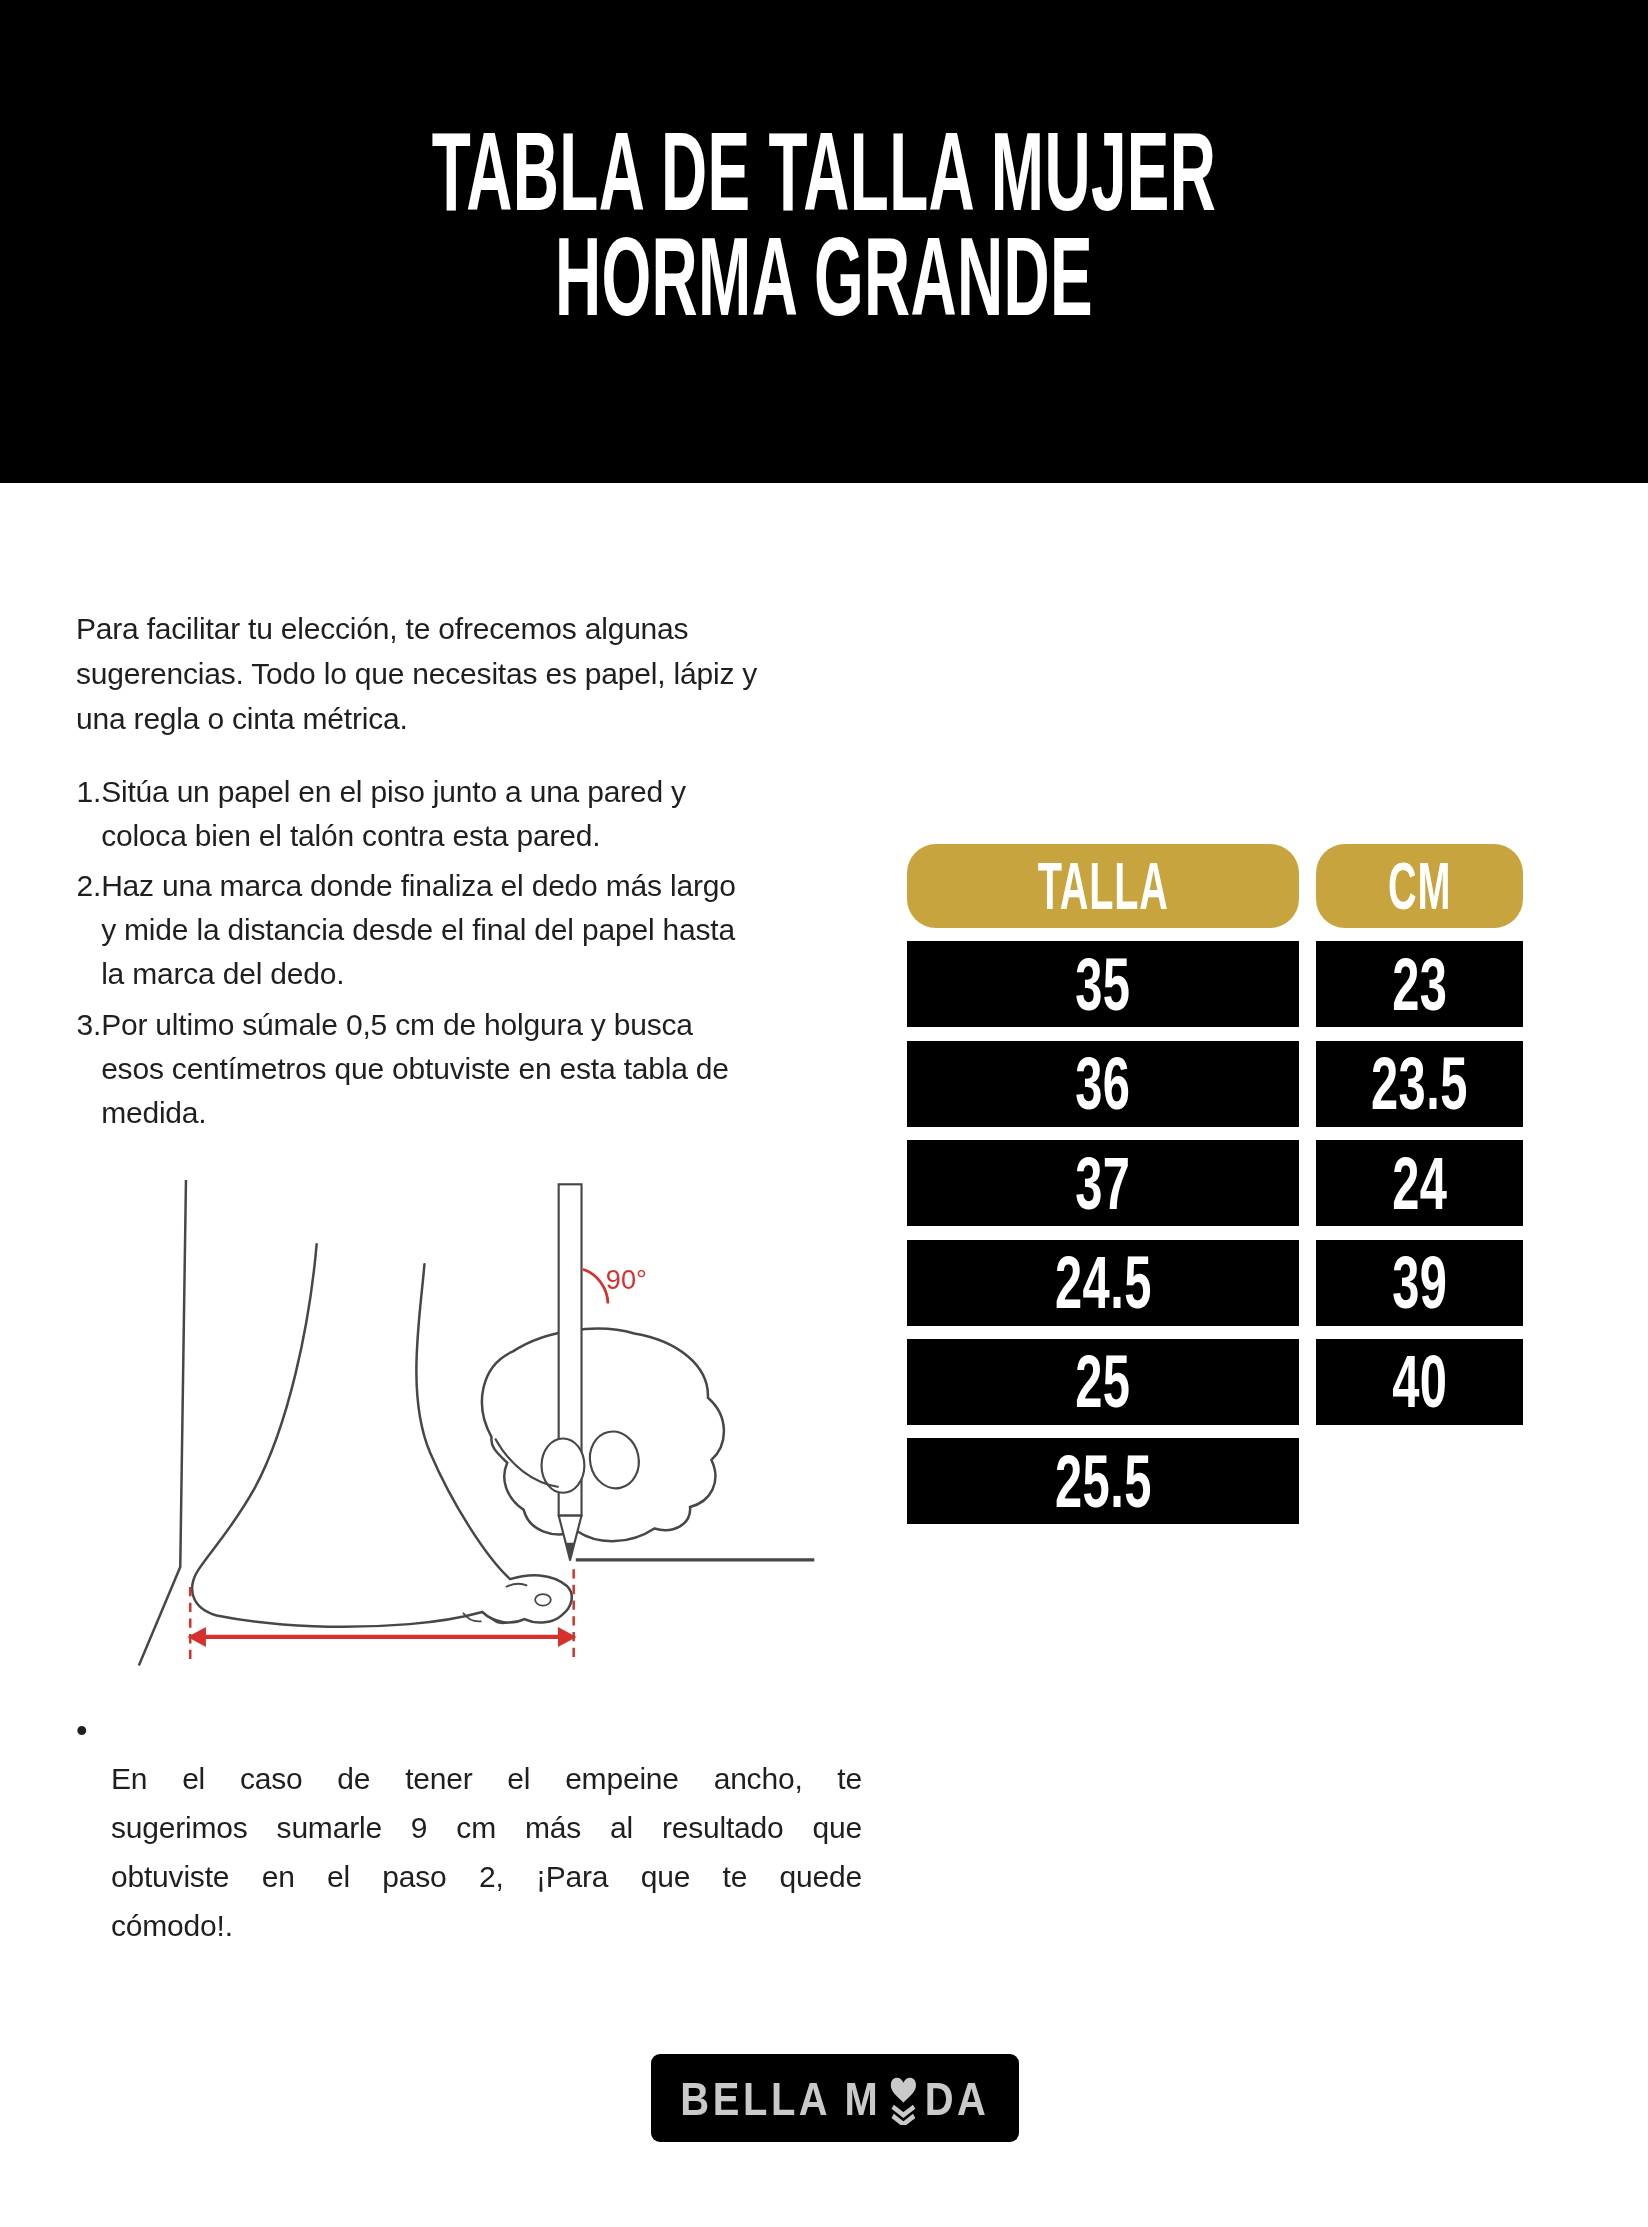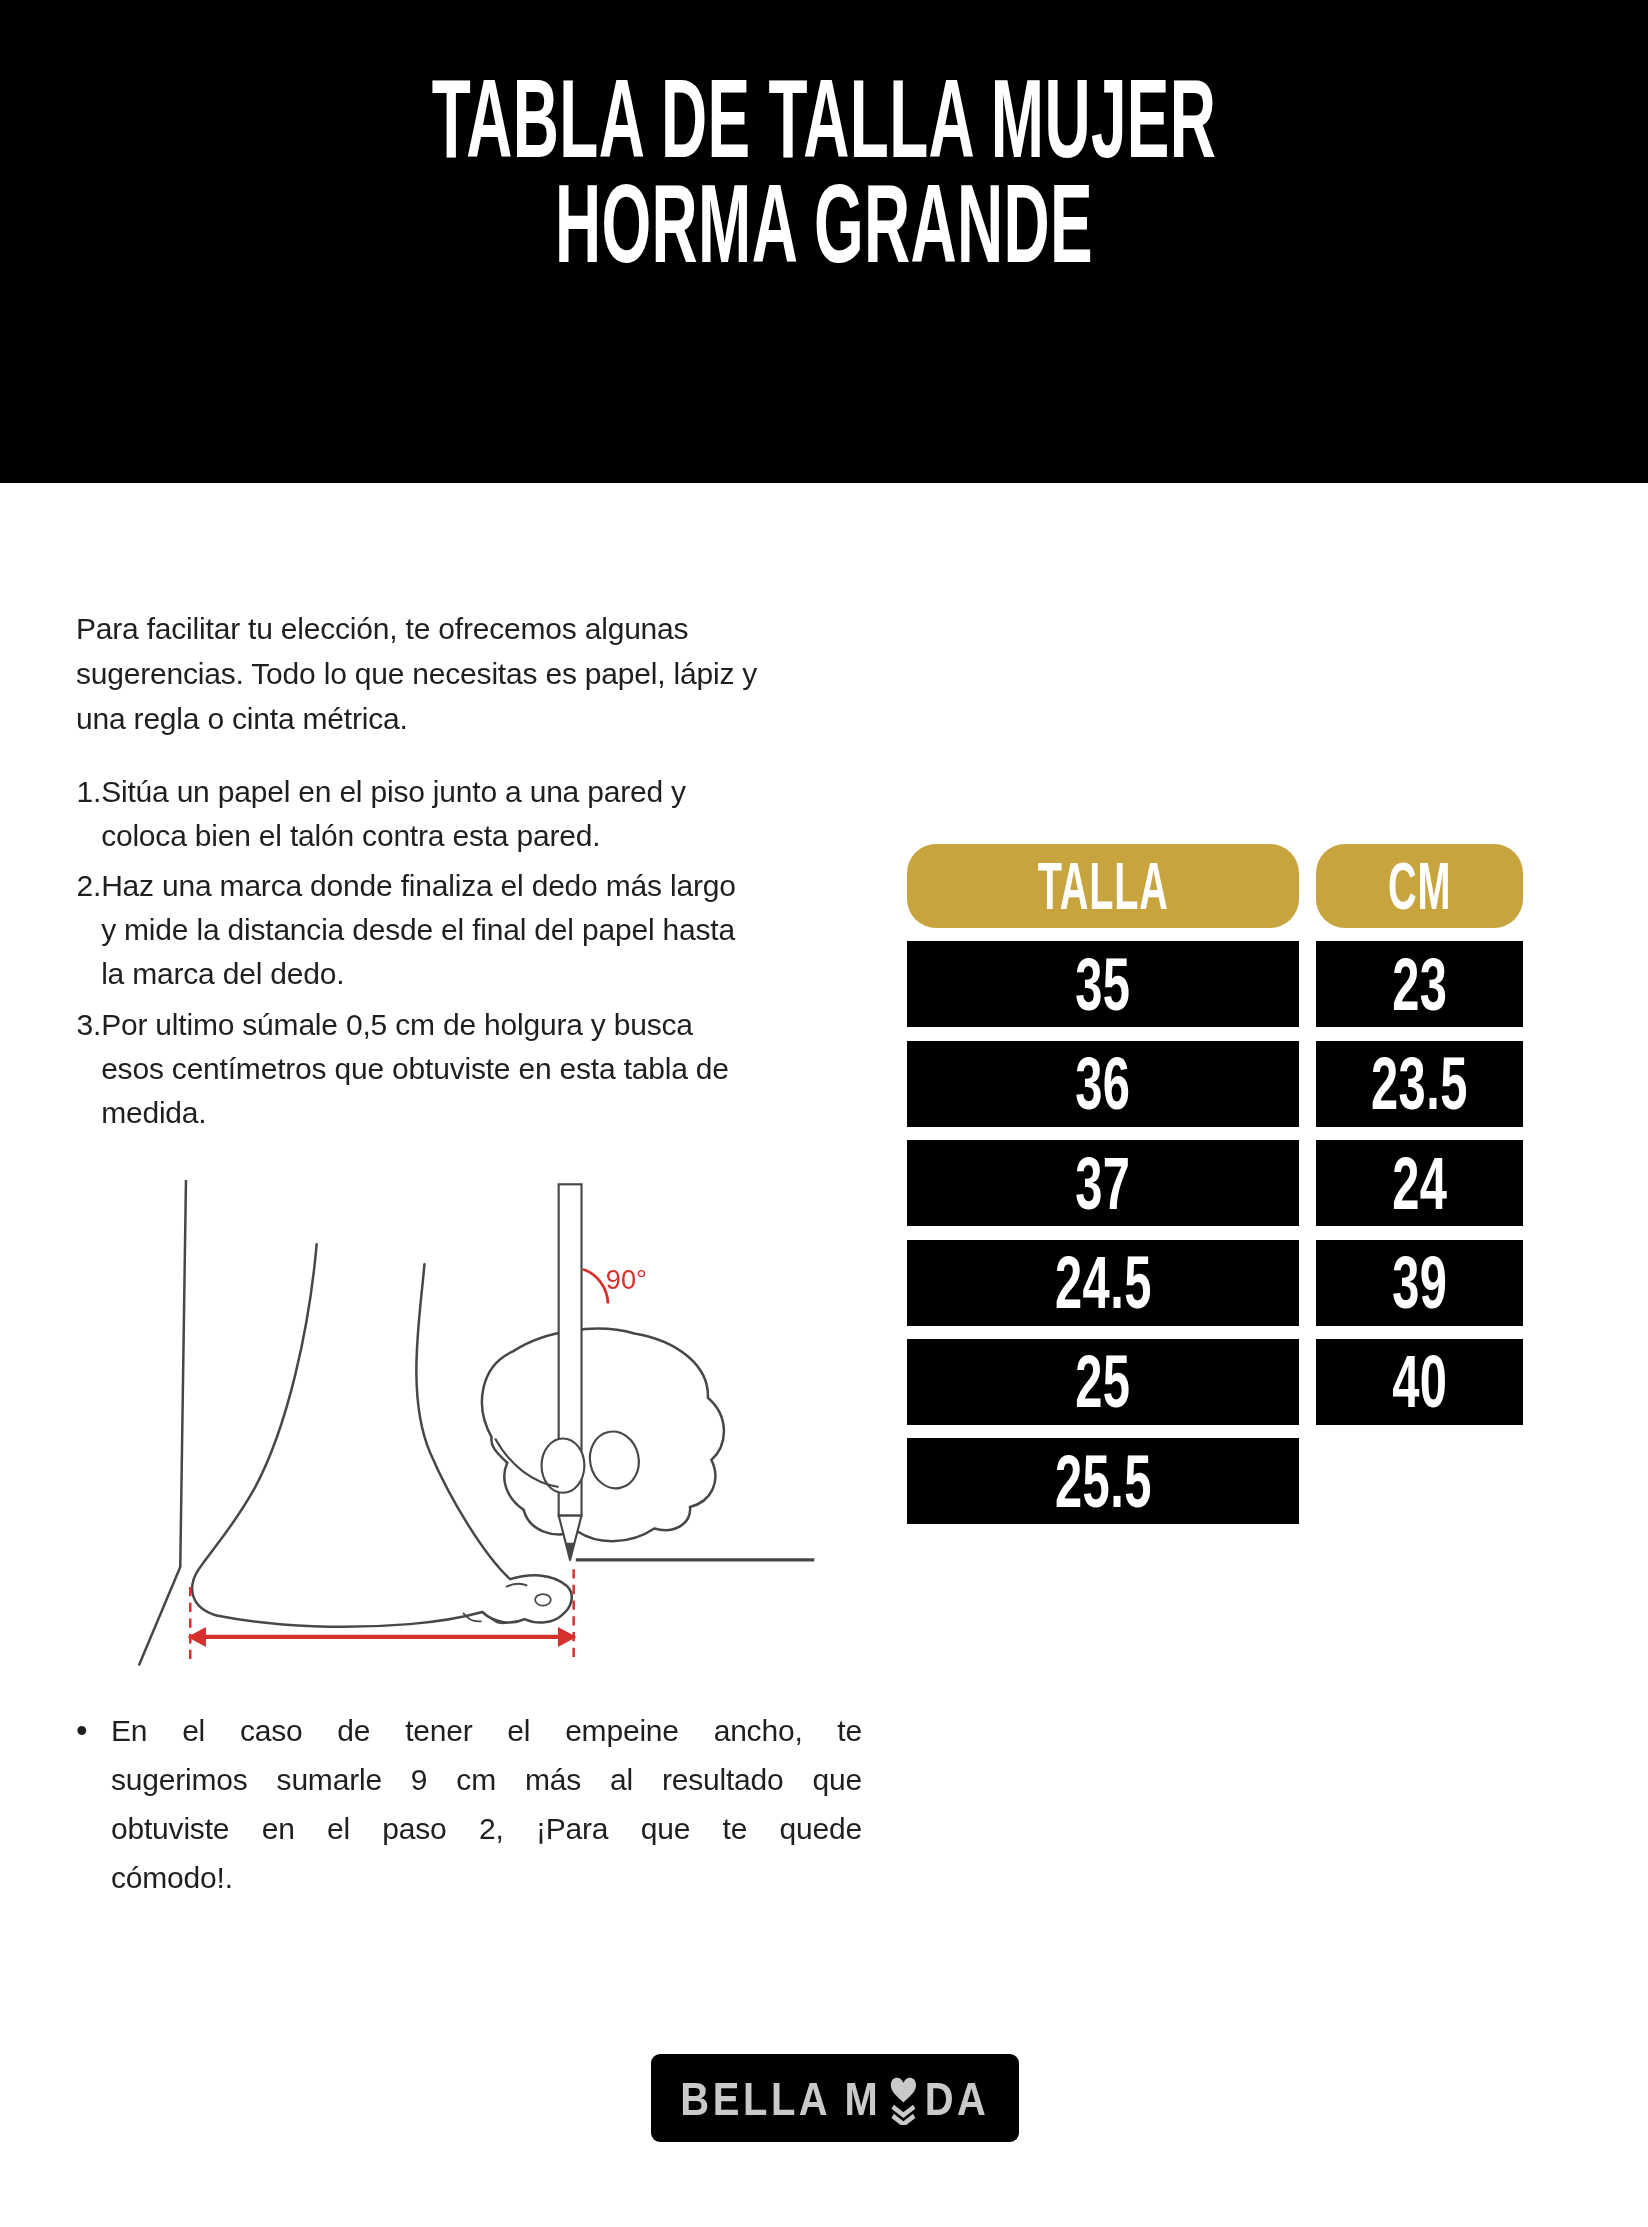--- a/index.html
+++ b/index.html
@@ -20,21 +20,21 @@
     width:1648px;height:2227px;
     background:var(--page-bg,#fff);
     margin:0 auto;
     overflow:hidden;
   }
 
   
   .banner{
     position:absolute;left:0;top:0;width:1648px;height:483px;
     background:var(--banner,#000);
-    padding-top:66px;
+    padding-top:119px;
   }
   .title-line{
     color:#ffffff;
     font-weight:bold;
     font-size:112px;
     line-height:105px;
     text-align:center;
     transform:scaleX(0.57);
     transform-origin:50% 50%;
     white-space:nowrap;
@@ -104,21 +104,21 @@
   .tip{
     position:absolute;left:71px;top:1706px;width:791px;
     display:flex;
     color:var(--text,#1f1f1f);
   }
   .tip-bullet{
     flex:0 0 40px;
     font-size:33px;line-height:49px;
     padding-left:5px;
   }
-  .tip-lines{flex:1;}
+  .tip-lines{flex:1;margin-top:48px;}
   .tip-line{
     font-size:30px;line-height:49px;
     text-align:justify;
     text-align-last:justify;
     letter-spacing:-0.2px;
   }
   .tip-line.last{text-align-last:left;}
 
   
   .logo-box{

